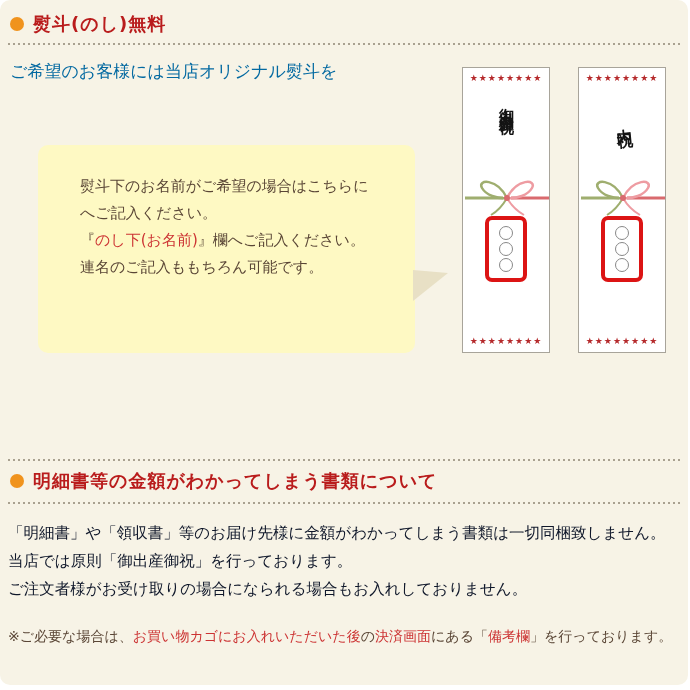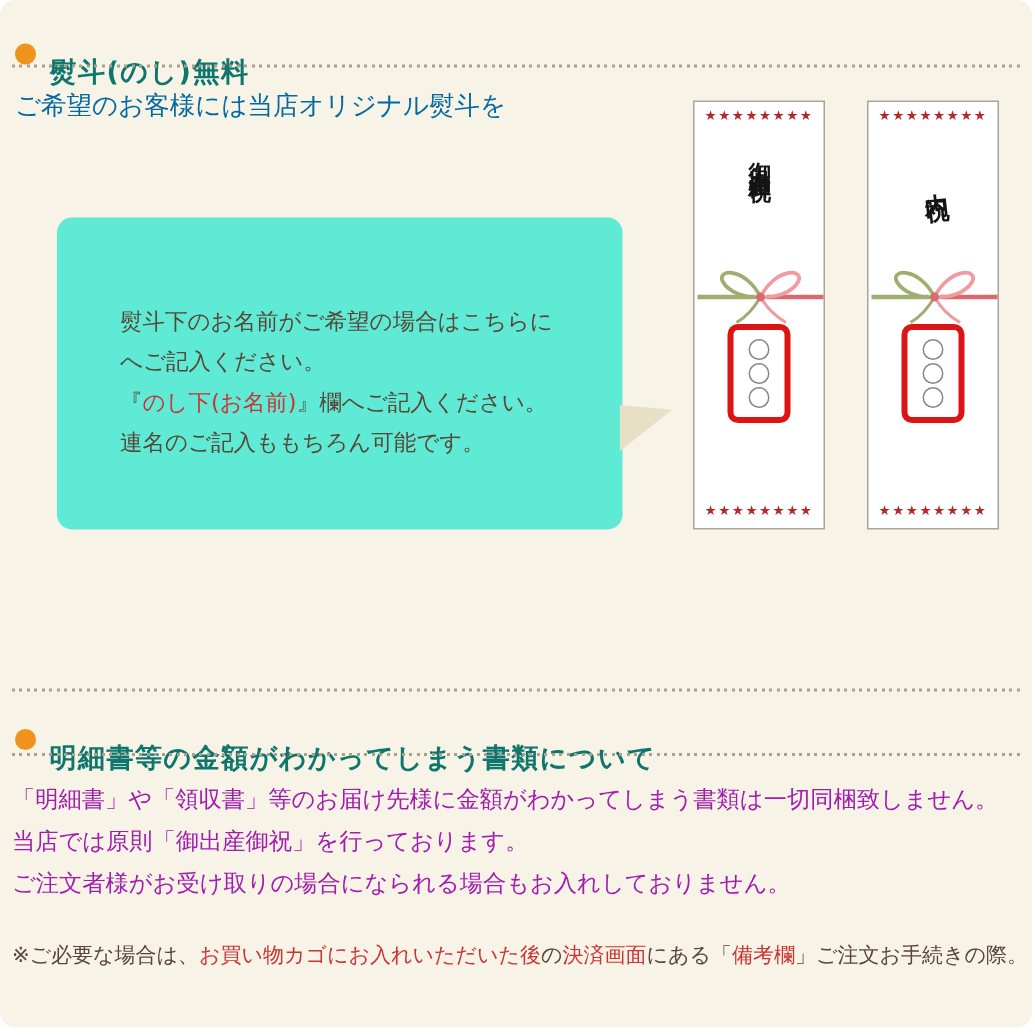--- a/index.html
+++ b/index.html
@@ -13,38 +13,38 @@
     background: #f7f3e6;
     border-radius: 10px;
     overflow: hidden;
   }
 
   .heading-row { position: absolute; left: 10px; display: flex; align-items: center; }
   .bullet {
     width: 14px; height: 14px; border-radius: 50%;
     background: #f0931d; margin-right: 9px; flex: 0 0 auto;
   }
-  .heading-text { font-size: 18px; font-weight: bold; color: #0f766e; letter-spacing: 1px; margin-top: 24px; }
+  .heading-text { font-size: 18px; font-weight: bold; color: #b91c1c; letter-spacing: 1px; }
 
   .dotted {
     position: absolute; left: 8px; right: 8px; height: 2px;
     background: repeating-linear-gradient(to right, #a9a190 0 2px, transparent 2px 5px);
   }
 
   .row1 { top: 12px; }
   .dotted1 { top: 43px; }
 
   .intro { position: absolute; left: 10px; top: 56px; font-size: 17px; line-height: 30px; color: #0369a1; }
 
   
   .bubble {
     position: absolute; left: 38px; top: 145px;
     width: 377px; height: 208px;
-    background: #5eead4; border-radius: 10px;
-    padding: 56px 0 0 42px;
+    background: #fef9c3; border-radius: 10px;
+    padding: 28px 0 0 42px;
     font-size: 15px; line-height: 27px; color: #5a4636;
   }
   .bubble-tail {
     position: absolute; left: 413px; top: 270px;
     width: 35px; height: 31px; background: #e8e0c5;
     clip-path: polygon(0 0, 100% 10%, 0 100%);
   }
   .red { color: #cc3333; }
 
   
@@ -76,21 +76,21 @@
     display: flex; flex-direction: column; align-items: center; justify-content: center; gap: 2px;
   }
   .stamp-circle {
     width: 14px; height: 14px; border: 1.5px solid #888; border-radius: 50%; background: #fff; flex: 0 0 auto;
   }
 
   
   .dotted2 { top: 459px; }
   .row2 { top: 469px; align-items: center; }
   .dotted3 { top: 502px; }
-  .docs-body { position: absolute; left: 8px; top: 519px; font-size: 15.5px; line-height: 28px; color: #a21caf; white-space: nowrap; }
+  .docs-body { position: absolute; left: 8px; top: 519px; font-size: 15.5px; line-height: 28px; color: #0f172a; white-space: nowrap; }
   .docs-note { position: absolute; left: 8px; top: 628px; font-size: 14px; color: #5a4636; white-space: nowrap; }
 </style>
 </head>
 <body>
 
 <div class="panel">
 
   <div class="heading-row row1">
     <span class="bullet"></span>
     <span class="heading-text">熨斗(のし)無料</span>
@@ -156,16 +156,16 @@
   </div>
   <div class="dotted dotted3"></div>
 
   <div class="docs-body">
     <div>「明細書」や「領収書」等のお届け先様に金額がわかってしまう書類は一切同梱致しません。</div>
     <div>当店では原則「御出産御祝」を行っております。</div>
     <div>ご注文者様がお受け取りの場合になられる場合もお入れしておりません。</div>
   </div>
 
   <div class="docs-note">
-    <span>※ご必要な場合は、</span><span class="red">お買い物カゴにお入れいただいた後</span><span>の</span><span class="red">決済画面</span><span>にある「</span><span class="red">備考欄</span><span>」ご注文お手続きの際。</span>
+    <span>※ご必要な場合は、</span><span class="red">お買い物カゴにお入れいただいた後</span><span>の</span><span class="red">決済画面</span><span>にある「</span><span class="red">備考欄</span><span>」を行っております。</span>
   </div>
 
 </div>
 
 </body></html>

